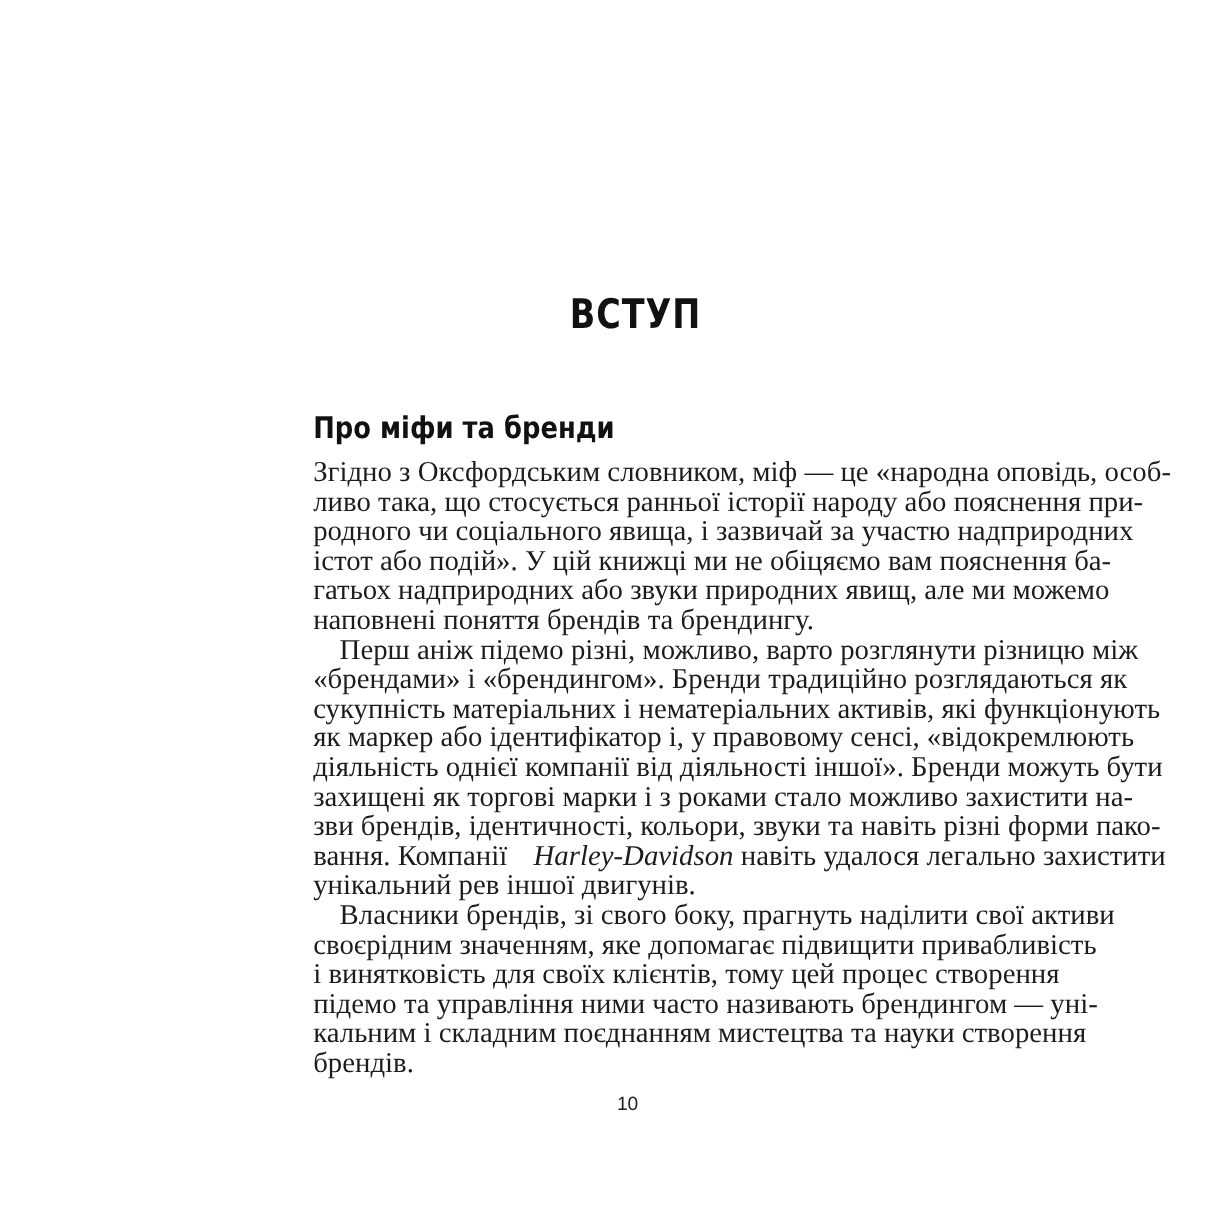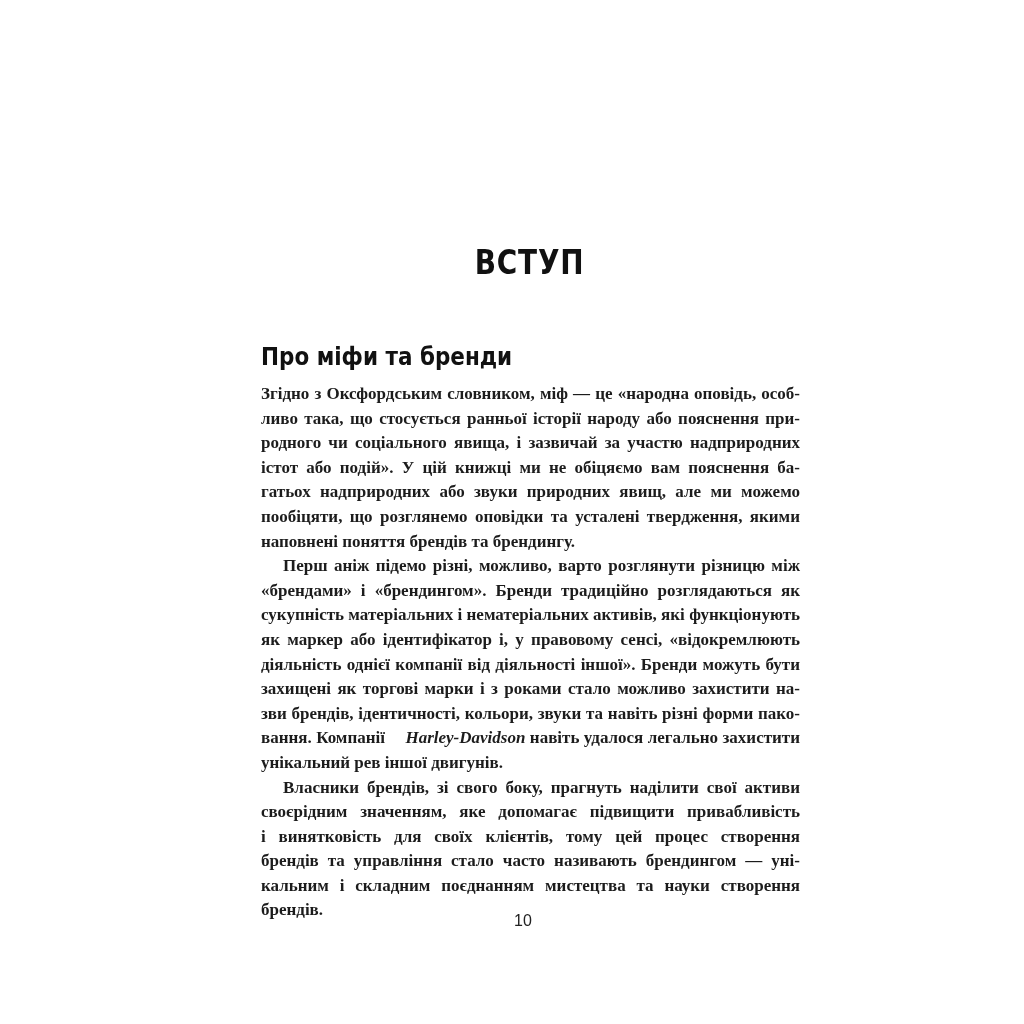--- a/index.html
+++ b/index.html
@@ -45,23 +45,22 @@
       white-space: nowrap;
       transform: scaleX(0.86);
       transform-origin: 0 0;
     }
     .body-text {
       position: absolute;
       top: 382px;
       left: 261px;
       width: 539px;
       font-family: "Liberation Serif", serif;
-      font-size: 17px;
+      font-size: 24px;
       color: #1c1c1c;
-      font-weight: bold;
     }
     .line {
       display: block;
       height: 24.6px;
       line-height: 24.6px;
       text-align: justify;
       text-align-last: justify;
       white-space: nowrap;
     }
     .line.last {
@@ -95,41 +94,40 @@
   <h2 class="section-title" style="margin:0;">Про міфи та бренди</h2>
 
   <div class="body-text">
 
     <div>
       <span class="line">Згідно з Оксфордським словником, міф — це «народна оповідь, особ-</span>
       <span class="line">ливо така, що стосується ранньої історії народу або пояснення при-</span>
       <span class="line">родного чи соціального явища, і зазвичай за участю надприродних</span>
       <span class="line">істот або подій». У цій книжці ми не обіцяємо вам пояснення ба-</span>
       <span class="line">гатьох надприродних або звуки природних явищ, але ми можемо</span>
-      <span class="line">пообіцяти, що розглянемо оповідки та усталені твердження, якими</span>
       <span class="line last">наповнені поняття брендів та брендингу.</span>
     </div>
 
     <div>
       <span class="line indent">Перш аніж підемо різні, можливо, варто розглянути різницю між</span>
       <span class="line">«брендами» і «брендингом». Бренди традиційно розглядаються як</span>
       <span class="line">сукупність матеріальних і нематеріальних активів, які функціонують</span>
       <span class="line">як маркер або ідентифікатор і, у правовому сенсі, «відокремлюють</span>
       <span class="line">діяльність однієї компанії від діяльності іншої». Бренди можуть бути</span>
       <span class="line">захищені як торгові марки і з роками стало можливо захистити на-</span>
       <span class="line">зви брендів, ідентичності, кольори, звуки та навіть різні форми пако-</span>
       <span class="line"><span>вання. Компанії </span><span class="it">Harley-Davidson</span><span> навіть удалося легально захистити</span></span>
       <span class="line last">унікальний рев іншої двигунів.</span>
     </div>
 
     <div>
       <span class="line indent">Власники брендів, зі свого боку, прагнуть наділити свої активи</span>
       <span class="line">своєрідним значенням, яке допомагає підвищити привабливість</span>
       <span class="line">і винятковість для своїх клієнтів, тому цей процес створення</span>
-      <span class="line">брендів та управління стало часто називають брендингом — уні-</span>
+      <span class="line">підемо та управління ними часто називають брендингом — уні-</span>
       <span class="line">кальним і складним поєднанням мистецтва та науки створення</span>
       <span class="line last">брендів.</span>
     </div>
 
   </div>
 
   <div class="page-number">10</div>
 
 </div>
 

